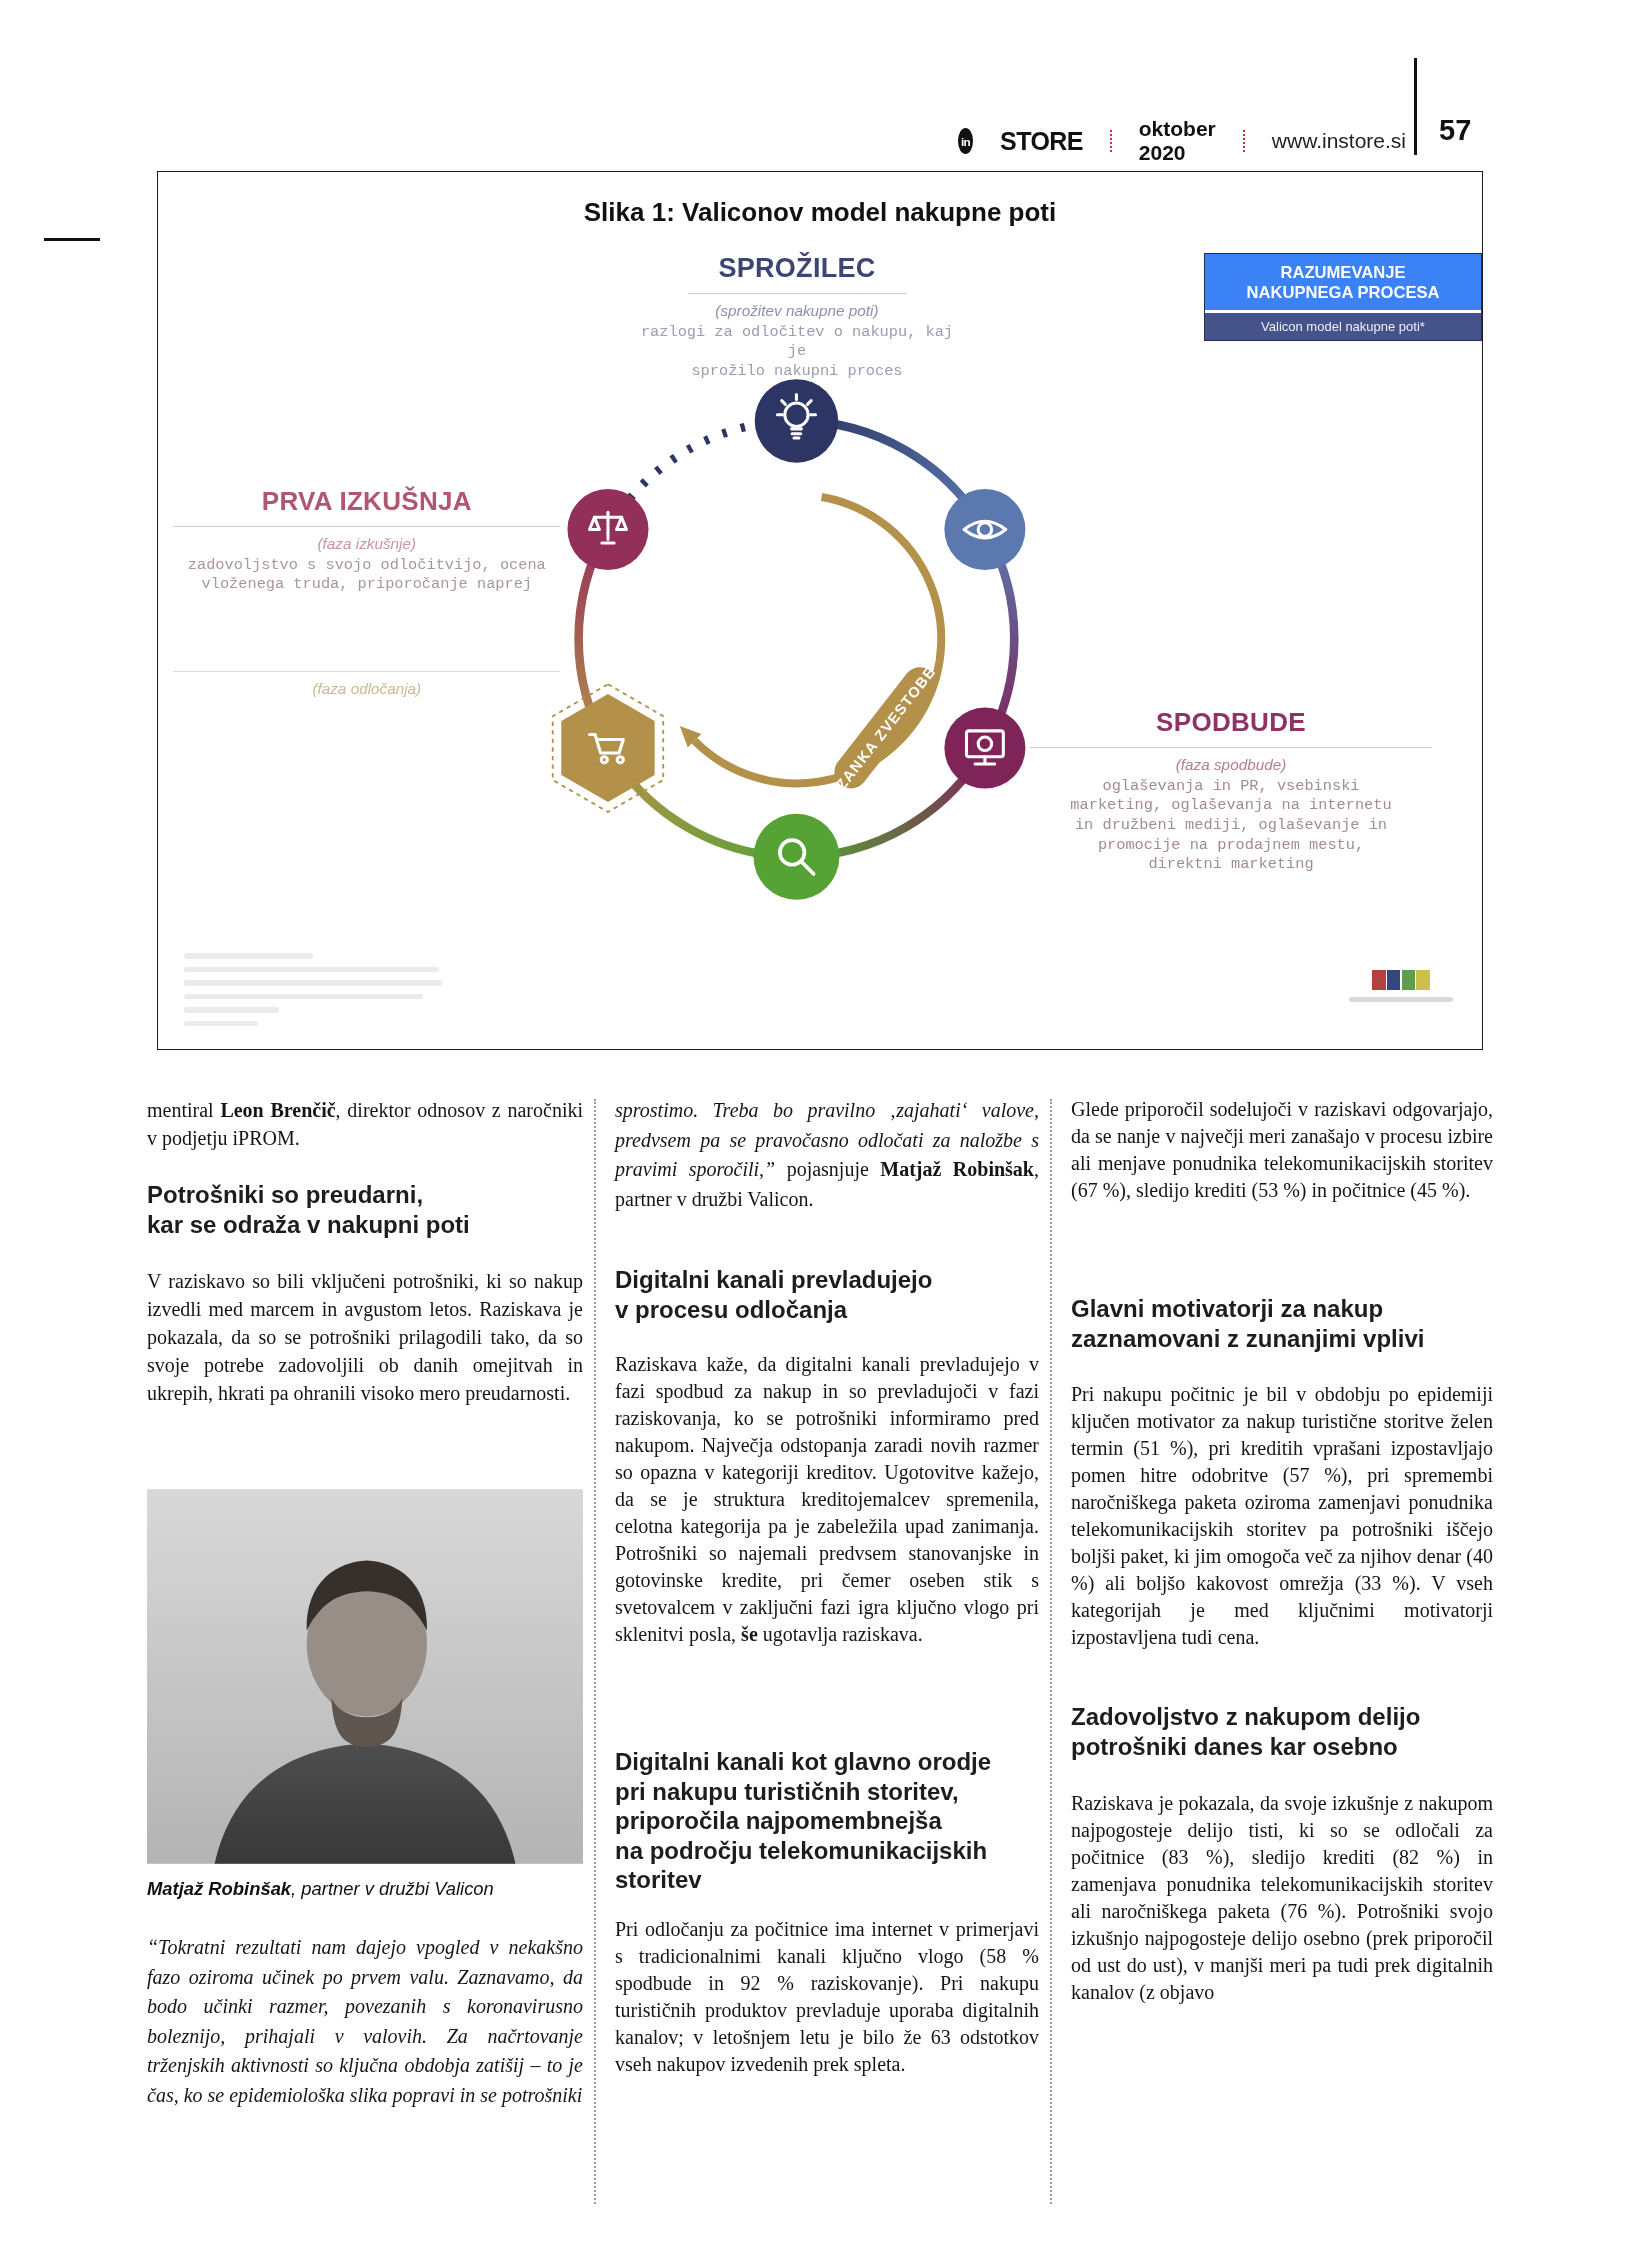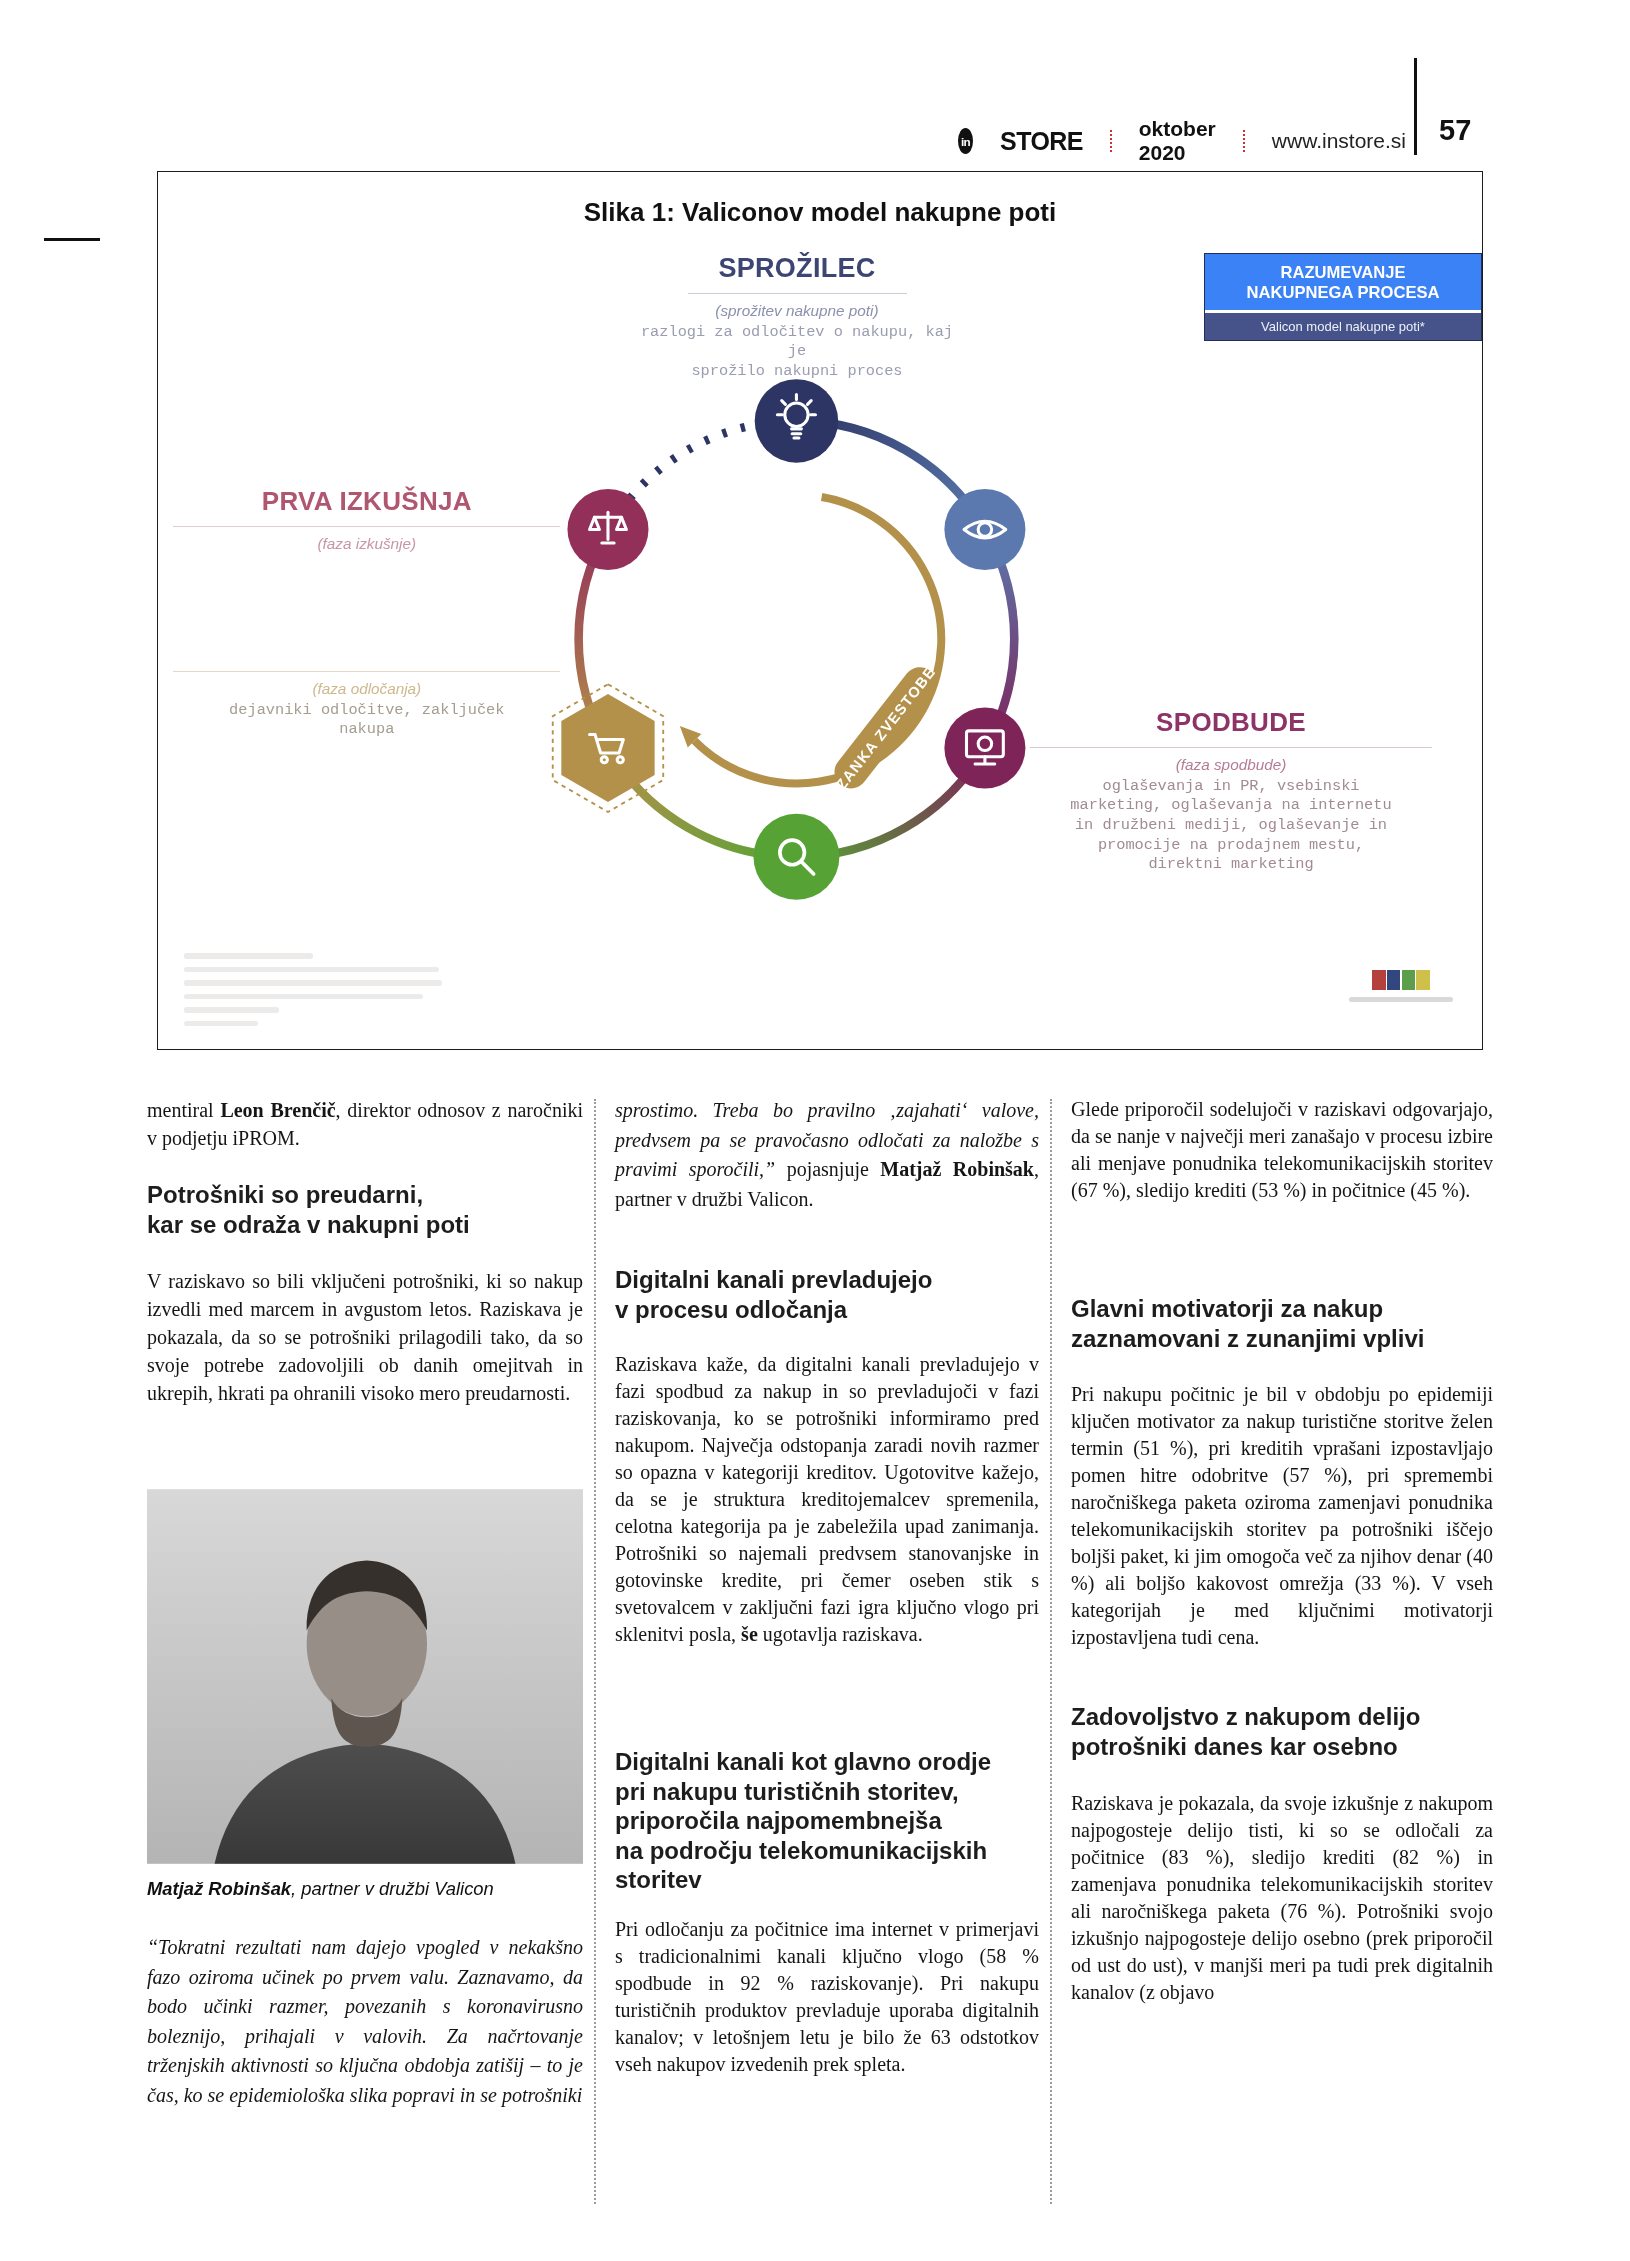--- a/index.html
+++ b/index.html
@@ -241,27 +241,27 @@
 marketing, oglaševanja na internetu
 in družbeni mediji, oglaševanje in
 promocije na prodajnem mestu,
 direktni marketing</div>
     </div>
 
     <div class="stage s-prva">
       <div class="stage-label">PRVA IZKUŠNJA</div>
       <div class="stage-line"></div>
       <div class="stage-phase">(faza izkušnje)</div>
+      <div class="stage-desc">zadovoljstvo s svojo odločitvijo, ocena
+vloženega truda, priporočanje naprej</div>
     </div>
 
     <div class="stage s-koncni">
       <div class="stage-line"></div>
       <div class="stage-phase">(faza odločanja)</div>
-      <div class="stage-desc">dejavniki odločitve, zaključek
-nakupa</div>
     </div>
 
 
     <div class="footnote">
       <div class="fbar" style="width:129px"></div>
       <div class="fbar" style="width:255px"></div>
       <div class="fbar" style="width:258px"></div>
       <div class="fbar" style="width:239px"></div>
       <div class="fbar" style="width:95px"></div>
       <div class="fbar" style="width:74px"></div>

